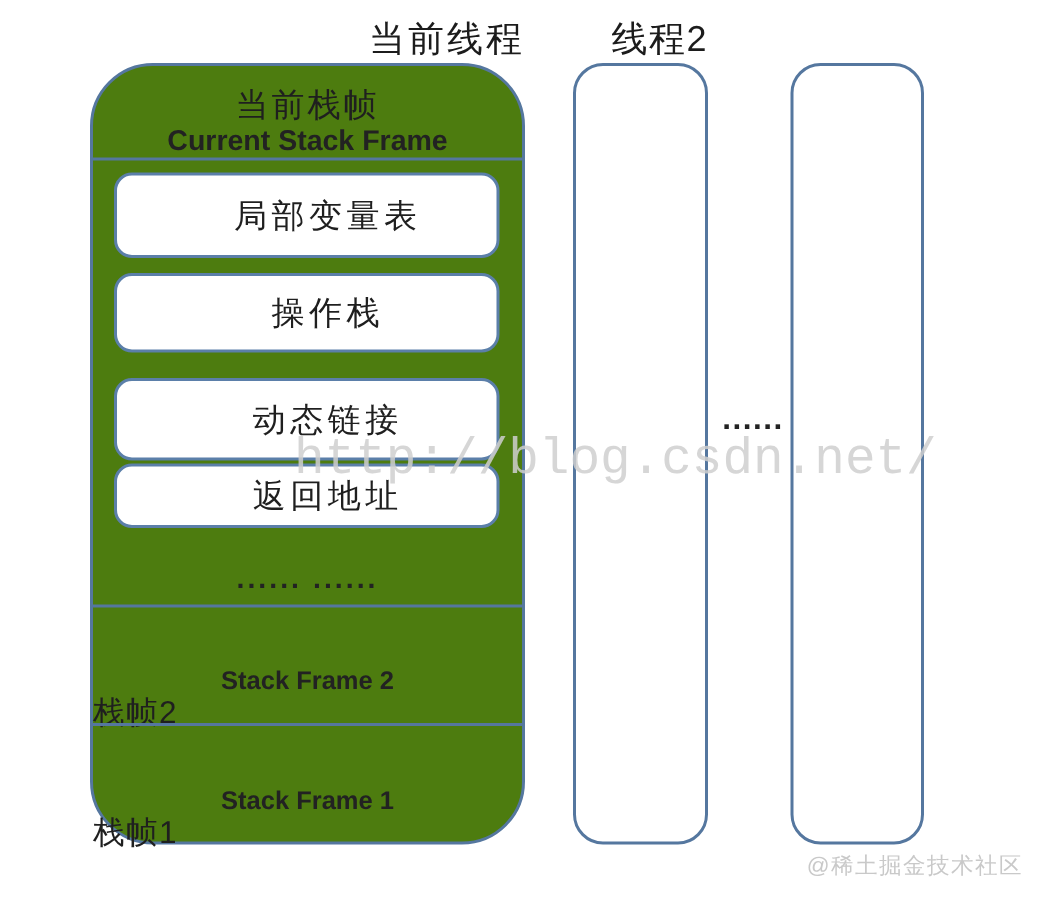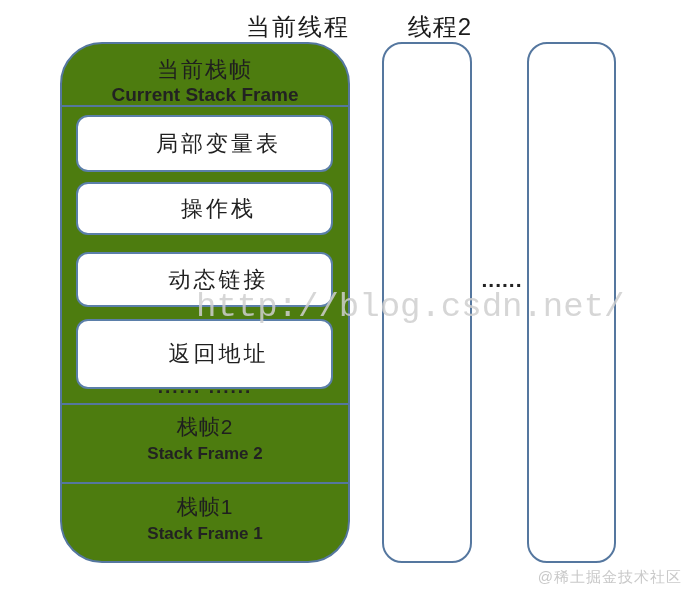--- a/index.html
+++ b/index.html
@@ -87,23 +87,23 @@
     text-align: center;
     font-size: 19px;
     font-weight: 700;
     letter-spacing: 2px;
     color: #222;
   }
   .frame-zh {
     position: absolute;
     left: 0;
     width: 100%;
-    text-align: center;
     font-size: 21px;
     letter-spacing: 1px;
+    margin-top: 48px;
   }
   .frame-en {
     position: absolute;
     left: 0;
     width: 100%;
     text-align: center;
     font-size: 17px;
     font-weight: 700;
     color: #222;
   }
@@ -167,21 +167,21 @@
 
     <div class="component-box" style="top:71px;height:57px">
       <span>局部变量表</span>
     </div>
     <div class="component-box" style="top:138px;height:53px">
       <span>操作栈</span>
     </div>
     <div class="component-box" style="top:208px;height:55px">
       <span>动态链接</span>
     </div>
-    <div class="component-box" style="top:275px;height:70px">
+    <div class="component-box" style="top:265px;height:43px">
       <span>返回地址</span>
     </div>
 
     <div class="ellipsis-row">...... ......</div>
 
     <div class="divider" style="top:359px"></div>
     <div class="frame-zh" style="top:369px">栈帧2</div>
     <div class="frame-en" style="top:400px">Stack Frame 2</div>
 
     <div class="divider" style="top:438px"></div>

